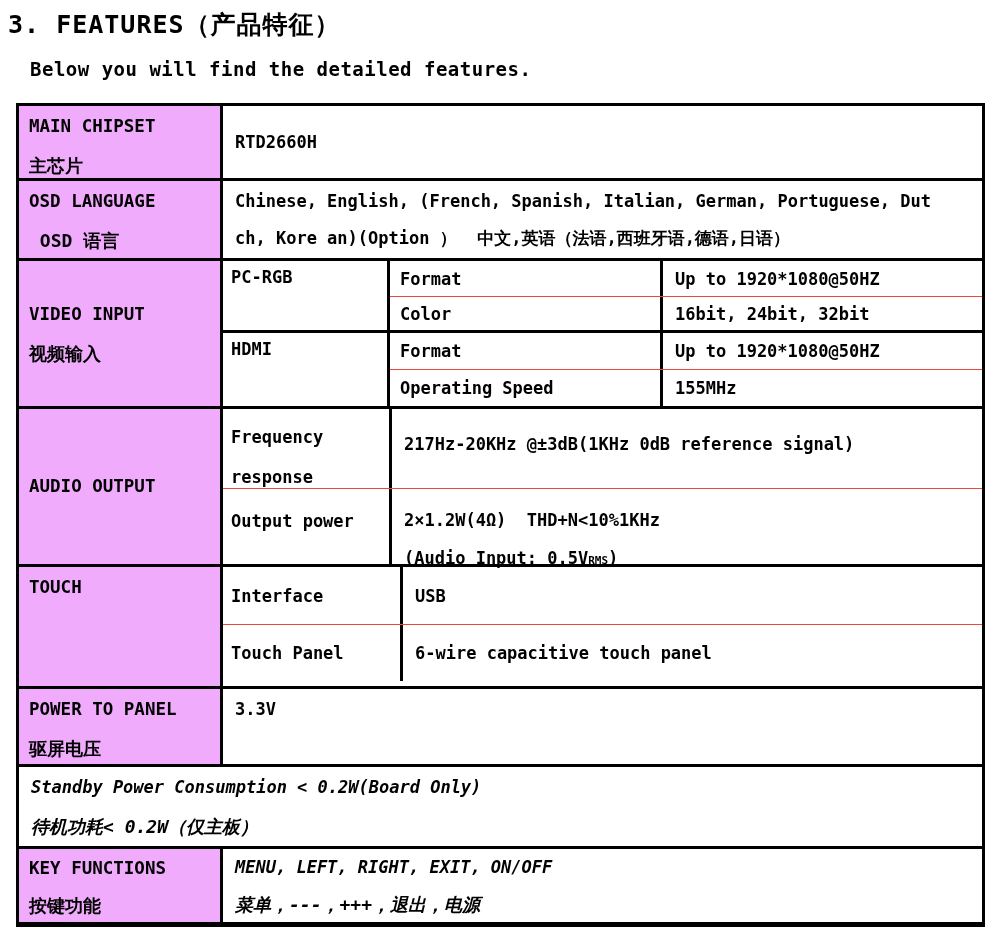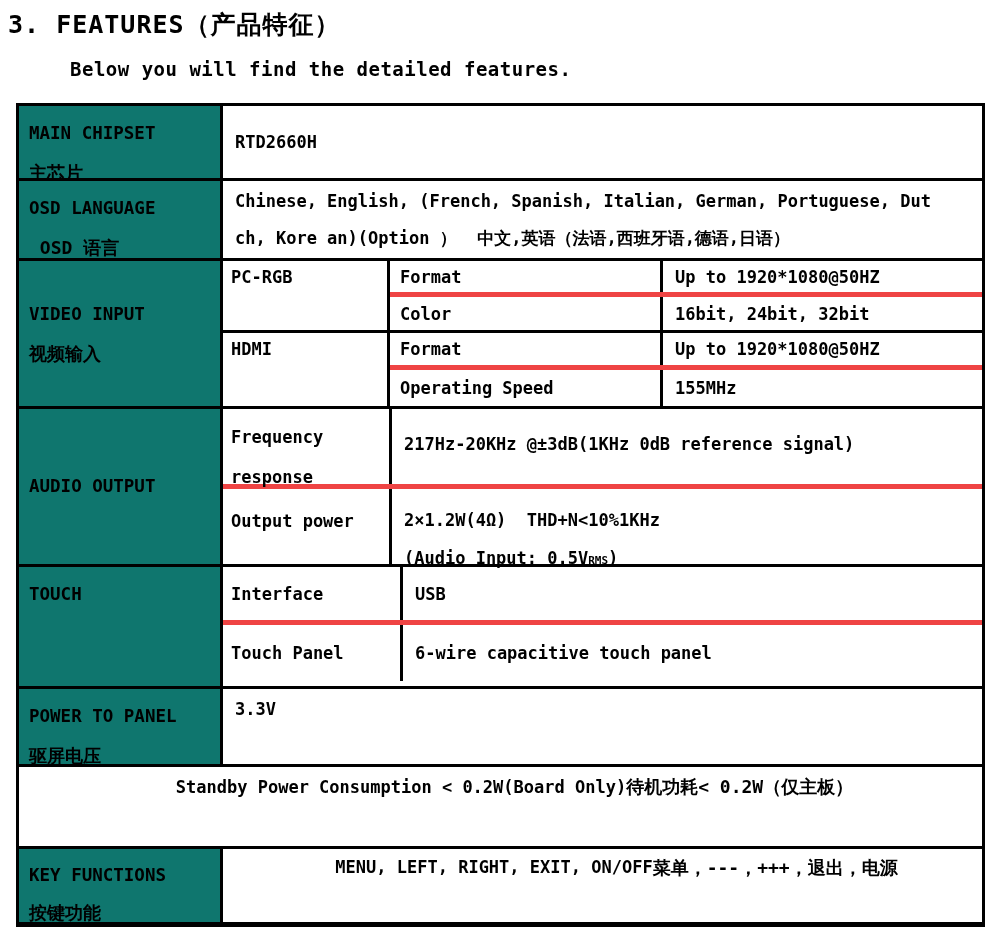--- a/index.html
+++ b/index.html
@@ -9,59 +9,59 @@
     font-family:"DejaVu Sans Mono","Liberation Mono",monospace;
     font-weight:bold;
   }
   [data-bind] { white-space:pre-wrap; }
   .title {
     position:absolute; left:8px; top:8px;
     font-size:25px; letter-spacing:1px;
   }
   .subtitle {
     position:absolute; left:30px; top:58px;
-    font-size:19px; letter-spacing:0.5px;margin-left:40px;
+    font-size:19px; letter-spacing:0.5px;
   }
   .spec-table {
     position:absolute; left:16px; top:103px; width:969px;
     border:3px solid #000; border-bottom-width:5px;
     box-sizing:border-box; font-size:17px;
   }
   .row { display:flex; border-bottom:3px solid #000; box-sizing:border-box; }
   .row:last-child { border-bottom:none; }
   .hcell {
-    width:204px; flex:0 0 204px; background:#0f766e;
+    width:204px; flex:0 0 204px; background:#f0abfc;
     border-right:3px solid #000; box-sizing:border-box;
-    padding:8px 4px 0 10px; line-height:39px; font-size:17.5px;
+    padding:1px 4px 0 10px; line-height:39px; font-size:17.5px;
   }
   .hcell.hc-center { display:flex; flex-direction:column; justify-content:center; padding-top:0; }
   .hcell span { display:block; }
   .cjk { font-size:18px; }
   .grow { flex:1 1 auto; min-width:0; }
   .col { display:flex; flex-direction:column; box-sizing:border-box; }
   .cell { box-sizing:border-box; }
   .vcenter { display:flex; align-items:center; padding-left:12px; }
   .vcenter-col { display:flex; flex-direction:column; justify-content:center; padding-left:12px; }
   .subgroup { display:flex; box-sizing:border-box; border-bottom:3px solid #000; }
   .subgroup.last { border-bottom:none; }
   .subhead {
     flex:0 0 167px; width:167px; border-right:3px solid #000;
     box-sizing:border-box; padding:6px 0 0 8px;
   }
-  .subrow { display:flex; box-sizing:border-box; border-bottom:5px solid #ef4444; }
+  .subrow { display:flex; box-sizing:border-box; border-bottom:1px solid #ef4444; }
   .subrow.last { border-bottom:none; }
   .kv-label {
     flex:0 0 273px; width:273px; border-right:3px solid #000;
     box-sizing:border-box; display:flex; align-items:center; padding-left:10px;
   }
   .kv-value { flex:1 1 auto; display:flex; align-items:center; padding-left:12px; box-sizing:border-box; }
   .audio-label { flex:0 0 169px; width:169px; border-right:3px solid #000; box-sizing:border-box; padding:8px 0 8px 8px; line-height:40px; }
   .audio-value { flex:1 1 auto; box-sizing:border-box; padding:16px 0 0 12px; line-height:38px; }
   .touch-label { flex:0 0 180px; width:180px; border-right:3px solid #000; box-sizing:border-box; display:flex; align-items:center; padding-left:8px;text-align:center; }
-  .lines-center { display:flex; flex-direction:row; justify-content:center; line-height:40px; padding-left:28px; }
+  .lines-center { display:flex; flex-direction:column; justify-content:center; line-height:40px; padding-left:12px;font-style:italic; }
   .top-pad { padding:10px 0 0 12px; }
   .sub-rms { font-size:11px; }
 </style>
 </head>
 <body>
 
 <div class="title" data-bind="page.title">3. FEATURES（产品特征）</div>
 <div class="subtitle" data-bind="page.subtitle">Below you will find the detailed features.</div>
 
 <div class="spec-table">

